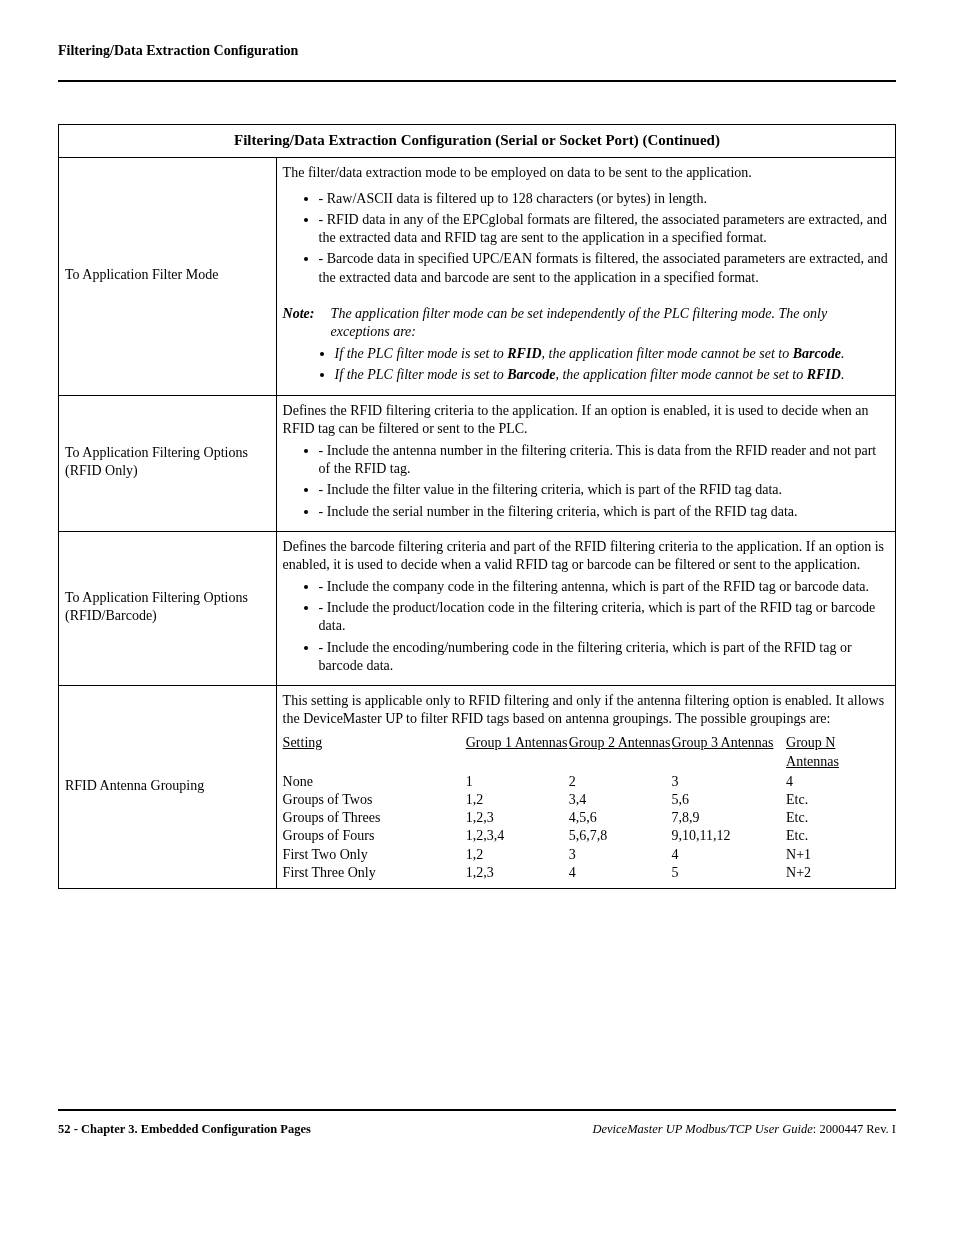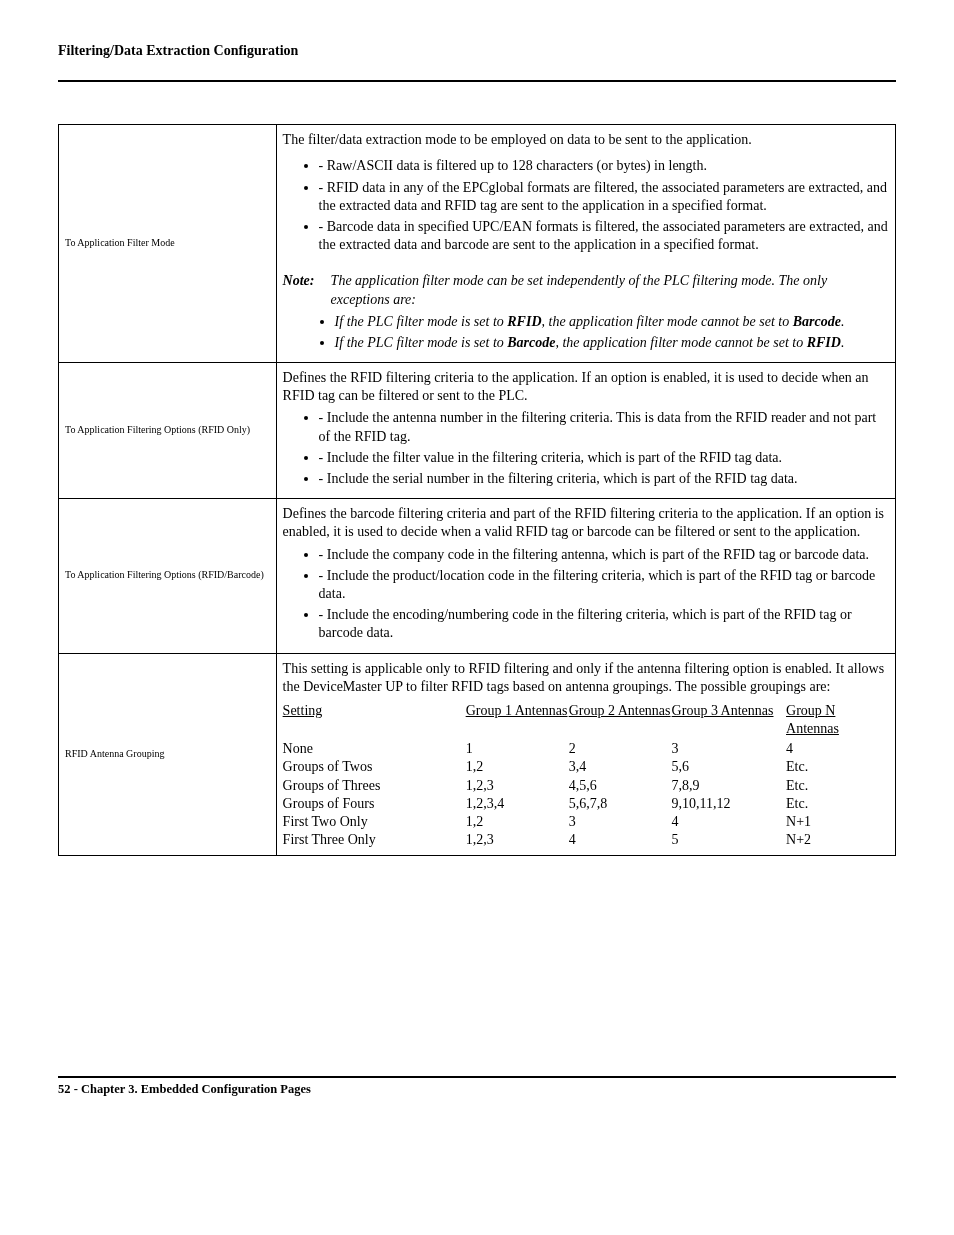--- a/index.html
+++ b/index.html
@@ -34,21 +34,21 @@
       text-align: center;
       font-size: 15px;
       padding: 6px 4px;
     }
     td {
       padding: 4px 6px 6px 6px;
       vertical-align: middle;
     }
     td.label-cell {
       width: 26%;
-      font-size: 10px;
+      font-size: 14px;
     }
     td.content-cell {
       font-size: 14px;
     }
     .para { margin: 2px 0 8px 0; }
     ul.bullets {
       list-style: disc;
       margin: 2px 0 4px 0;
       padding-left: 36px;
     }
@@ -68,35 +68,38 @@
       grid-template-columns: 1.6fr 0.9fr 0.9fr 1fr 0.9fr;
       margin-top: 6px;
     }
     .grouping-grid .hdr { text-decoration: underline; margin-bottom: 2px; }
     .footer {
       margin-top: 220px;
       border-top: 2px solid #000;
       display: flex;
       justify-content: space-between;
       font-size: 12.5px;
-      padding-top: 3px;
+      padding-top: 10px;
     }
     .footer .left { font-weight: bold; }
     .footer .left .thin { font-weight: normal; }
     .footer .right .ital { font-style: italic; }
   </style>
 </head>
 <body>
 
 <div class="page-header">
   <span>Filtering/Data Extraction Configuration</span>
 </div>
 
 <table>
   <tbody>
+      <tr>
+    <th colspan="2">Filtering/Data Extraction Configuration (Serial or Socket Port) (Continued)</th>
+  </tr>
 
   <tr>
     <td class="label-cell">To Application Filter Mode</td>
     <td class="content-cell">
       <div class="para">The filter/data extraction mode to be employed on data to be sent to the application.</div>
       <ul class="bullets">
         <li>- Raw/ASCII data is filtered up to 128 characters (or bytes) in length.</li>
         <li>- RFID data in any of the EPCglobal formats are filtered, the associated parameters are extracted, and the extracted data and RFID tag are sent to the application in a specified format.</li>
         <li>- Barcode data in specified UPC/EAN formats is filtered, the associated parameters are extracted, and the extracted data and barcode are sent to the application in a specified format.</li>
       </ul>
@@ -189,13 +192,16 @@
     </td>
   </tr>
 </tbody>
   </table>
 
 <div class="footer">
   <div class="left">
     <span>52 -</span>
     <span class="thin"> </span><span>Chapter 3. Embedded Configuration Pages</span>
   </div>
+  <div class="right">
+    <span class="ital">DeviceMaster UP Modbus/TCP User Guide</span><span>: 2000447 Rev. I</span>
+  </div>
 </div>
 
 </body></html>

